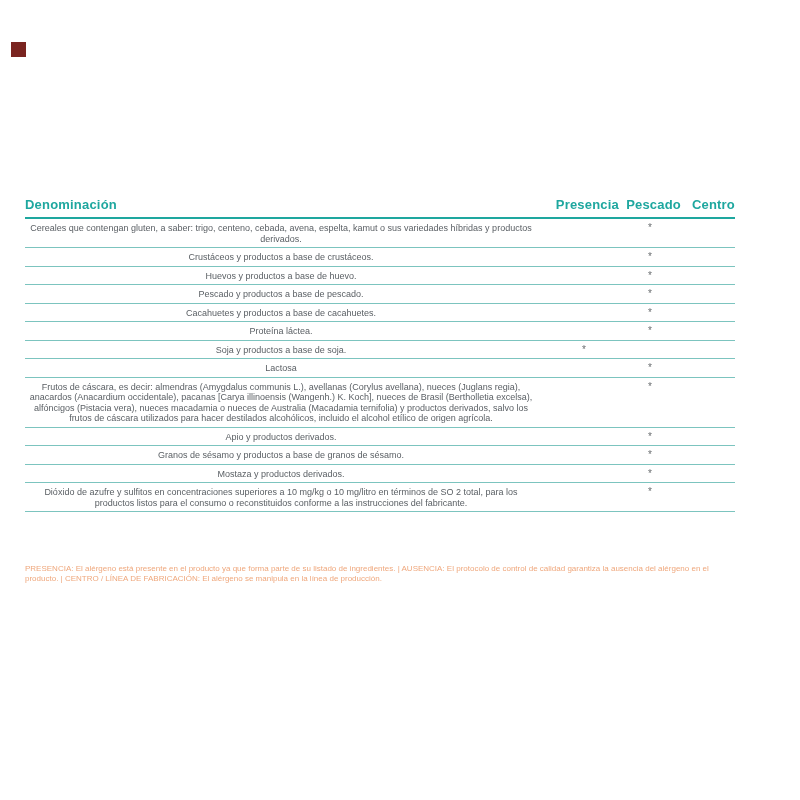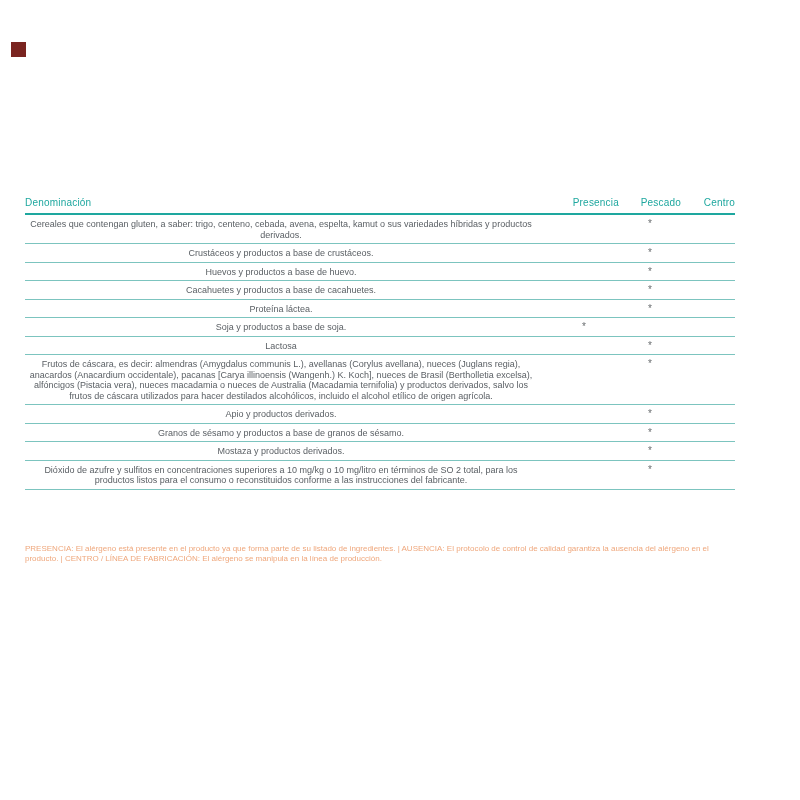--- a/index.html
+++ b/index.html
@@ -12,29 +12,29 @@
   *{margin:0;padding:0;box-sizing:border-box;}
   html,body{width:800px;height:800px;background:#ffffff;overflow:hidden;
     font-family:"Liberation Sans", sans-serif;}
   .page{position:absolute;inset:0;width:800px;height:800px;background:#fff;}
   .swatch{position:absolute;left:11px;top:42px;width:15px;height:15px;background:var(--maroon);}
   table.allergens{position:absolute;left:25px;top:197px;width:710px;border-collapse:collapse;table-layout:fixed;}
   col.c-name{width:524px;}
   col.c-pres{width:70px;}
   col.c-aus{width:62px;}
   col.c-cen{width:54px;}
-  th{font-size:10px;font-weight:normal;color:var(--teal);letter-spacing:.2px;
+  th{font-size:13px;font-weight:bold;color:var(--teal);letter-spacing:.2px;
      padding:0 0 5px 0;border-bottom:2px solid var(--teal);vertical-align:bottom;}
   th.col-name{text-align:left;}
   th.col-mark{text-align:right;}
   td{font-size:9px;line-height:10.5px;color:var(--text);padding:4px 0 3px 0;
      border-bottom:1px solid var(--line);vertical-align:top;}
   td.col-name{padding-right:12px;text-align:center;}
   td.col-mark{text-align:center;font-size:10px;line-height:10.5px;color:#6a6e71;}
-  .legend{position:absolute;left:25px;top:544px;width:700px;
+  .legend{position:absolute;left:25px;top:564px;width:700px;
      font-size:8px;line-height:9.8px;color:var(--orange);}
 </style>
 </head>
 <body>
 
 <div class="page">
   <div class="swatch"></div>
 
   <table class="allergens">
     <colgroup>
@@ -66,20 +66,26 @@
     <td class="col-mark"></td>
   </tr>
 
   <tr>
     <td class="col-name">Huevos y productos a base de huevo.</td>
     <td class="col-mark"></td>
     <td class="col-mark">*</td>
     <td class="col-mark"></td>
   </tr>
 
+  <tr>
+    <td class="col-name">Pescado y productos a base de pescado.</td>
+    <td class="col-mark"></td>
+    <td class="col-mark">*</td>
+    <td class="col-mark"></td>
+  </tr>
 
   <tr>
     <td class="col-name">Cacahuetes y productos a base de cacahuetes.</td>
     <td class="col-mark"></td>
     <td class="col-mark">*</td>
     <td class="col-mark"></td>
   </tr>
 
   <tr>
     <td class="col-name">Proteína láctea.</td>

